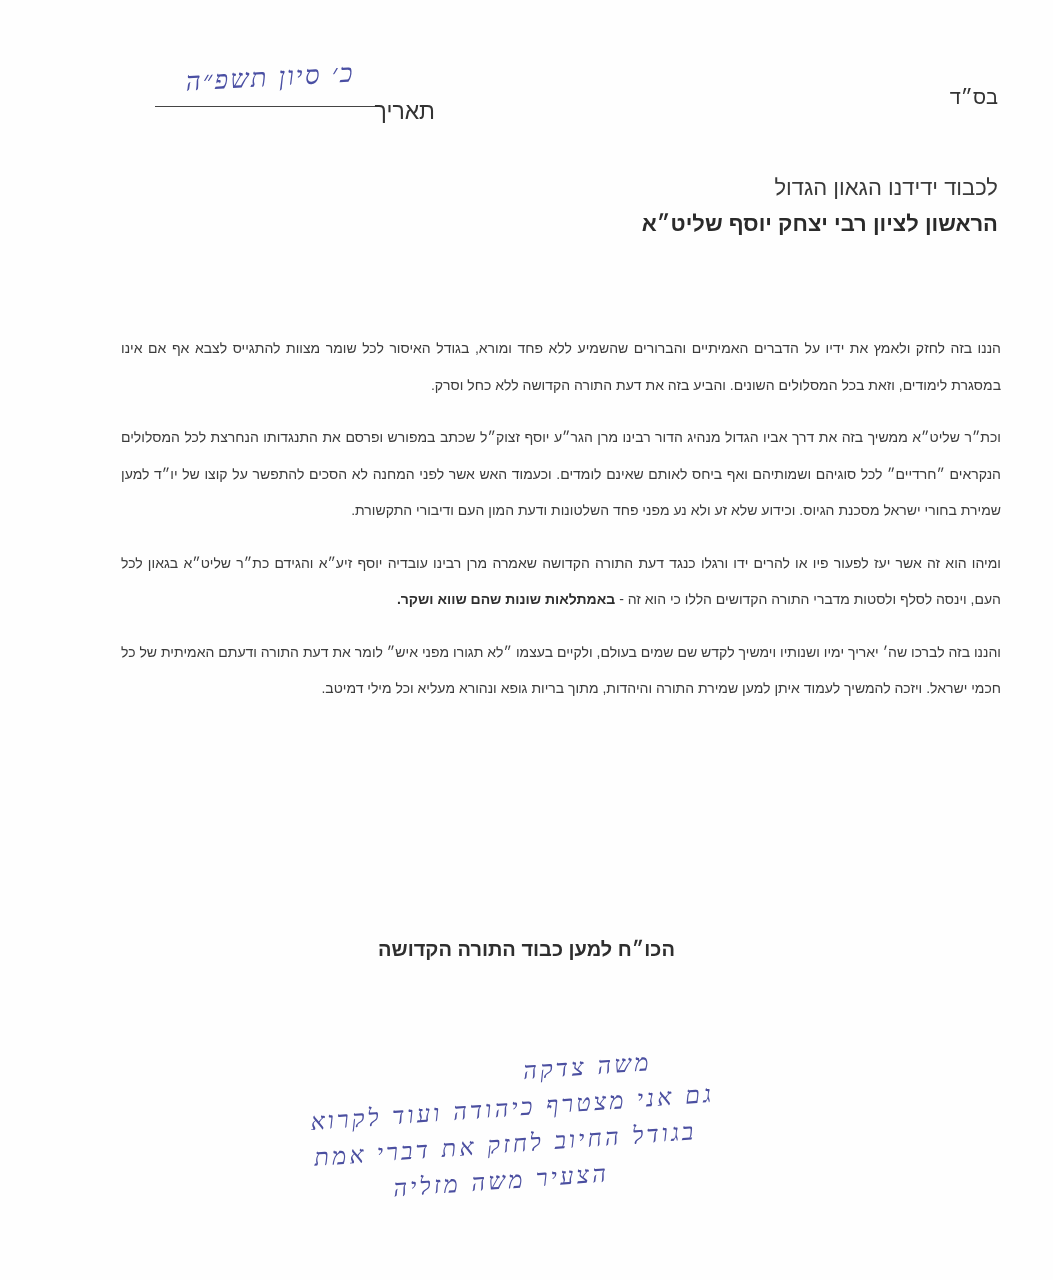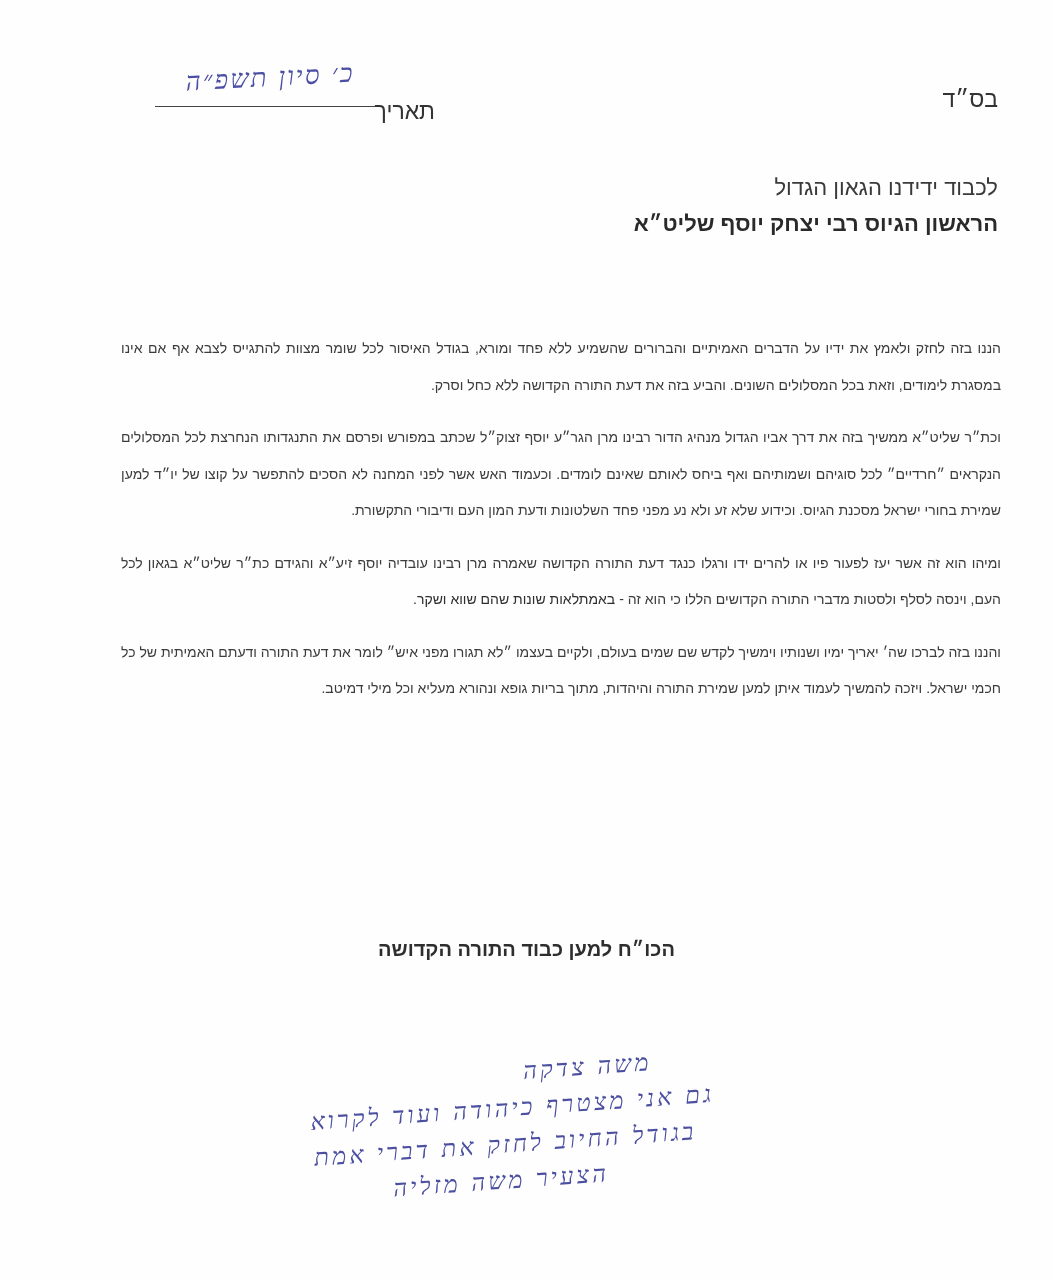--- a/index.html
+++ b/index.html
@@ -18,21 +18,21 @@
     .page {
       position: absolute;
       inset: 0;
       background: #fefefe;
     }
 
     .header-bsd {
       position: absolute;
       top: 86px;
       right: 55px;
-      font-size: 23px;
+      font-size: 20px;
       color: #333;
     }
     .date-row {
       position: absolute;
       top: 86px;
       left: 155px;
       width: 280px;
       height: 24px;
       direction: rtl;
     }
@@ -89,21 +89,21 @@
       direction: rtl;
       text-align: justify;
       text-align-last: right;
       font-size: 14px;
       line-height: 36.5px;
       color: #3c3c3c;
     }
     .para {
       margin: 0 0 16px 0;
     }
-    .para .bold { font-weight: normal; color: #2e2e2e; }
+    .para .bold { font-weight: bold; color: #2e2e2e; }
 
     .closing {
       position: absolute;
       top: 938px;
       left: 0;
       right: 0;
       text-align: center;
       direction: rtl;
       font-size: 20px;
       font-weight: bold;
@@ -143,21 +143,21 @@
   <div class="header-bsd">בס״ד</div>
 
   <div class="date-row">
     <span class="date-label">תאריך</span>
     <span class="date-line"></span>
     <span class="date-handwritten">כ׳ סיון תשפ״ה</span>
   </div>
 
   <div class="addressee">
     <div>לכבוד ידידנו הגאון הגדול</div>
-    <div class="bold">הראשון הגיוס רבי יצחק יוסף שליט״א</div>
+    <div class="bold">הראשון לציון רבי יצחק יוסף שליט״א</div>
   </div>
 
   <div class="body-text">
     <p class="para">
       <span>הננו בזה לחזק ולאמץ את ידיו על הדברים האמיתיים והברורים שהשמיע ללא פחד ומורא, בגודל האיסור לכל שומר מצוות להתגייס לצבא אף אם אינו במסגרת לימודים, וזאת בכל המסלולים השונים. והביע בזה את דעת התורה הקדושה ללא כחל וסרק.</span>
     </p>
     <p class="para">
       <span>וכת״ר שליט״א ממשיך בזה את דרך אביו הגדול מנהיג הדור רבינו מרן הגר״ע יוסף זצוק״ל שכתב במפורש ופרסם את התנגדותו הנחרצת לכל המסלולים הנקראים ״חרדיים״ לכל סוגיהם ושמותיהם ואף ביחס לאותם שאינם לומדים. וכעמוד האש אשר לפני המחנה לא הסכים להתפשר על קוצו של יו״ד למען שמירת בחורי ישראל מסכנת הגיוס. וכידוע שלא זע ולא נע מפני פחד השלטונות ודעת המון העם ודיבורי התקשורת.</span>
     </p>
     <p class="para">

